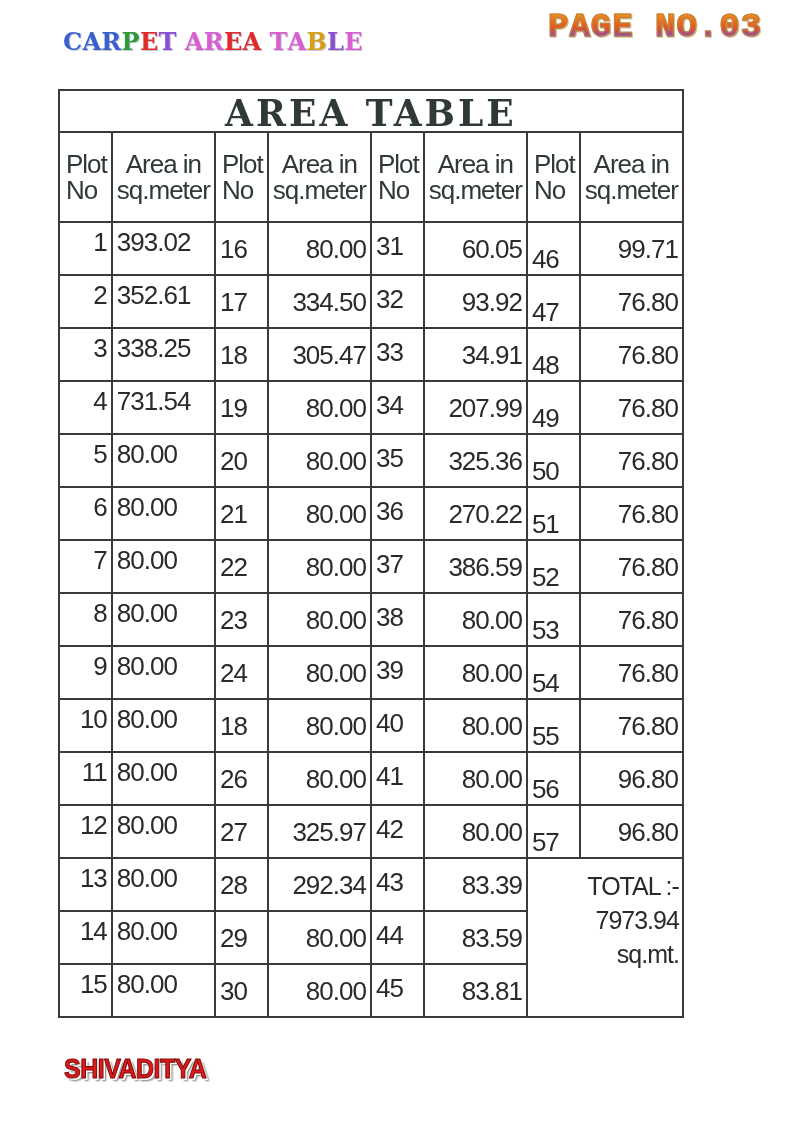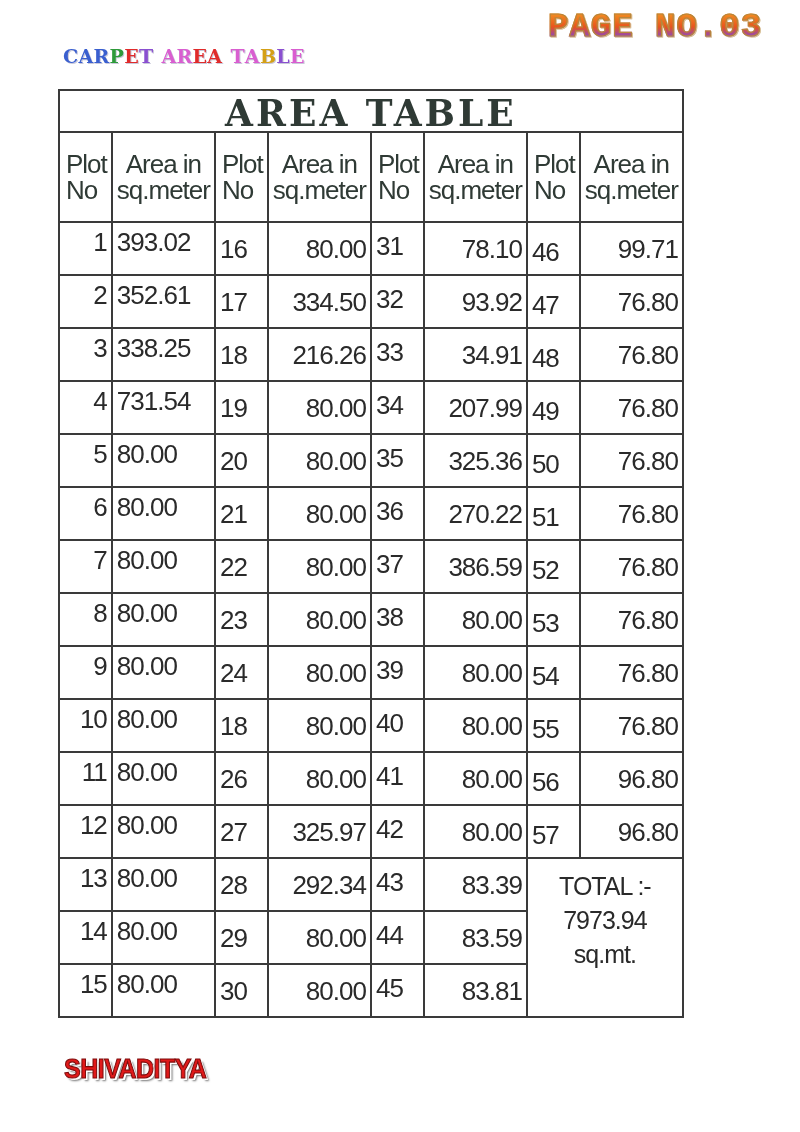--- a/index.html
+++ b/index.html
@@ -10,22 +10,22 @@
   .page-no {
     position: absolute; left: 548px; top: 8px;
     font-family: Liberation Mono, monospace; font-weight: bold; font-size: 34px;
     letter-spacing: 1px;
     background: linear-gradient(180deg, #f5a623 0%, #e8541e 50%, #7a45e0 80%, #6a3ad0 100%);
     -webkit-background-clip: text; background-clip: text; color: transparent;
     -webkit-text-stroke: 1.2px #b8863b;
     filter: drop-shadow(1px 1px 0 #d9c19a);
   }
   .doc-title {
-    position: absolute; left: 63px; top: 45px;
-    font-family: "DejaVu Serif", serif; font-weight: bold; font-size: 19px; letter-spacing: 0.3px;
+    position: absolute; left: 63px; top: 27px;
+    font-family: "DejaVu Serif", serif; font-weight: bold; font-size: 24px; letter-spacing: 0.3px;
     text-shadow: 1px 1px 0 #c9c9d9;
   }
   .doc-title span { display: inline-block; }
   .brand {
     position: absolute; left: 64px; top: 1054px;
     font-family: "Liberation Sans", sans-serif; font-weight: bold; font-size: 25px;
     color: #e01a1a; letter-spacing: -0.5px; transform: scaleY(1.1);
     -webkit-text-stroke: 1px #7a0a0a;
     text-shadow: 2px 2px 0 #ffffff, 3px 3px 2px #777;
   }
@@ -46,22 +46,22 @@
   .hdr th { height: 88px; font-size: 28px; line-height: 42px; text-align: center; color: #2f3a35; }
   .hdr th.plot { text-align: left; padding-left: 6px; }
   tr.row td { height: 51px; vertical-align: middle; }
   td.pno { width: 46px; text-align: right; padding-right: 4px; }
   td.pno.c2, td.pno.c3, td.pno.c4 { text-align: left; }
   td.area1 { width: 88px; text-align: left; padding-left: 6px; }
   td.area2, td.area3, td.area4 { text-align: right; padding-right: 6px; }
   td.pno span, td.area1 span { position: relative; top: -7px; }
   td.c2 span, td.c3 span, td.c4 span { position: relative; top: 0px; }
   td.pno.c3 span, td.area3 span { top: -3px; margin-top: 40px; }
-  td.pno.c4 span, td.area4 span { top: 3px; text-align: right; }
-  .total-cell { vertical-align: top !important; text-align: center; padding: 10px 20px !important; font-size: 25px !important; line-height: 34px !important; }
+  td.pno.c4 span, td.area4 span { top: 10px; text-align: right; }
+  .total-cell { vertical-align: top !important; text-align: right; padding: 10px 3px !important; font-size: 25px !important; line-height: 34px !important; }
   col.c-p1 { width: 62px; } col.c-a1 { width: 100px; }
   col.c-p2 { width: 60px; } col.c-a2 { width: 112px; }
   col.c-p3 { width: 62px; } col.c-a3 { width: 108px; }
   col.c-p4 { width: 62px; } col.c-a4 { width: 112px; }
 </style>
 </head>
 <body>
 
 <div class="page-no">PAGE NO.03</div>
 
@@ -93,39 +93,39 @@
         <th><span>Area in</span><br><span>sq.meter</span></th>
       </tr>
   </thead>
   <tbody id="tbody">
       <tr class="row">
         <td class="pno c1"><span>1</span></td>
         <td class="area1"><span>393.02</span></td>
         <td class="pno c2"><span>16</span></td>
         <td class="area2"><span>80.00</span></td>
         <td class="pno c3"><span>31</span></td>
-        <td class="area3"><span>78.10</span></td>
+        <td class="area3"><span>60.05</span></td>
         <td class="pno c4"><span>46</span></td>
         <td class="area4"><span>99.71</span></td>
       </tr>
       <tr class="row">
         <td class="pno c1"><span>2</span></td>
         <td class="area1"><span>352.61</span></td>
         <td class="pno c2"><span>17</span></td>
         <td class="area2"><span>334.50</span></td>
         <td class="pno c3"><span>32</span></td>
         <td class="area3"><span>93.92</span></td>
         <td class="pno c4"><span>47</span></td>
         <td class="area4"><span>76.80</span></td>
       </tr>
       <tr class="row">
         <td class="pno c1"><span>3</span></td>
         <td class="area1"><span>338.25</span></td>
         <td class="pno c2"><span>18</span></td>
-        <td class="area2"><span>216.26</span></td>
+        <td class="area2"><span>305.47</span></td>
         <td class="pno c3"><span>33</span></td>
         <td class="area3"><span>34.91</span></td>
         <td class="pno c4"><span>48</span></td>
         <td class="area4"><span>76.80</span></td>
       </tr>
       <tr class="row">
         <td class="pno c1"><span>4</span></td>
         <td class="area1"><span>731.54</span></td>
         <td class="pno c2"><span>19</span></td>
         <td class="area2"><span>80.00</span></td>

